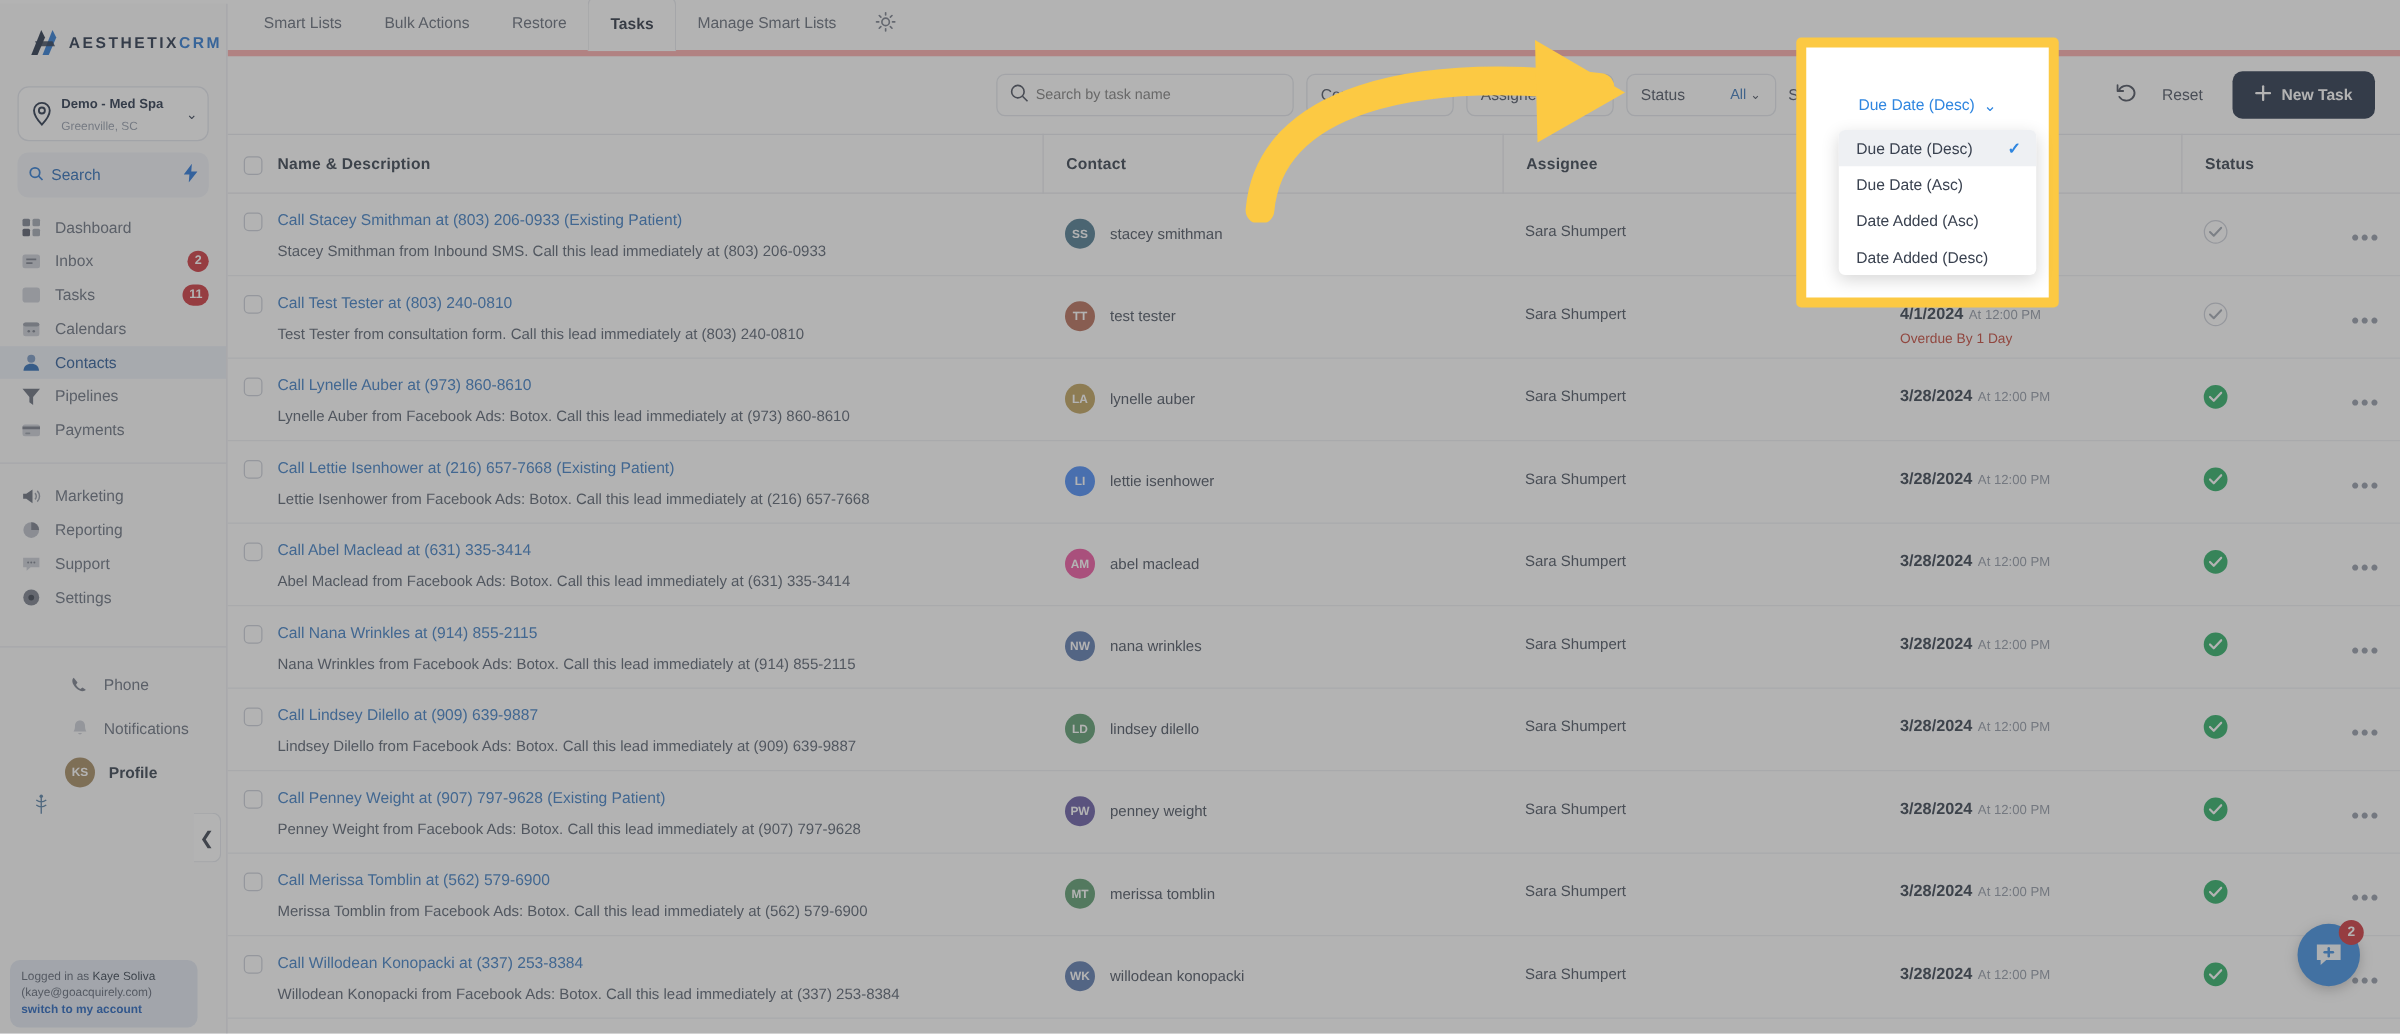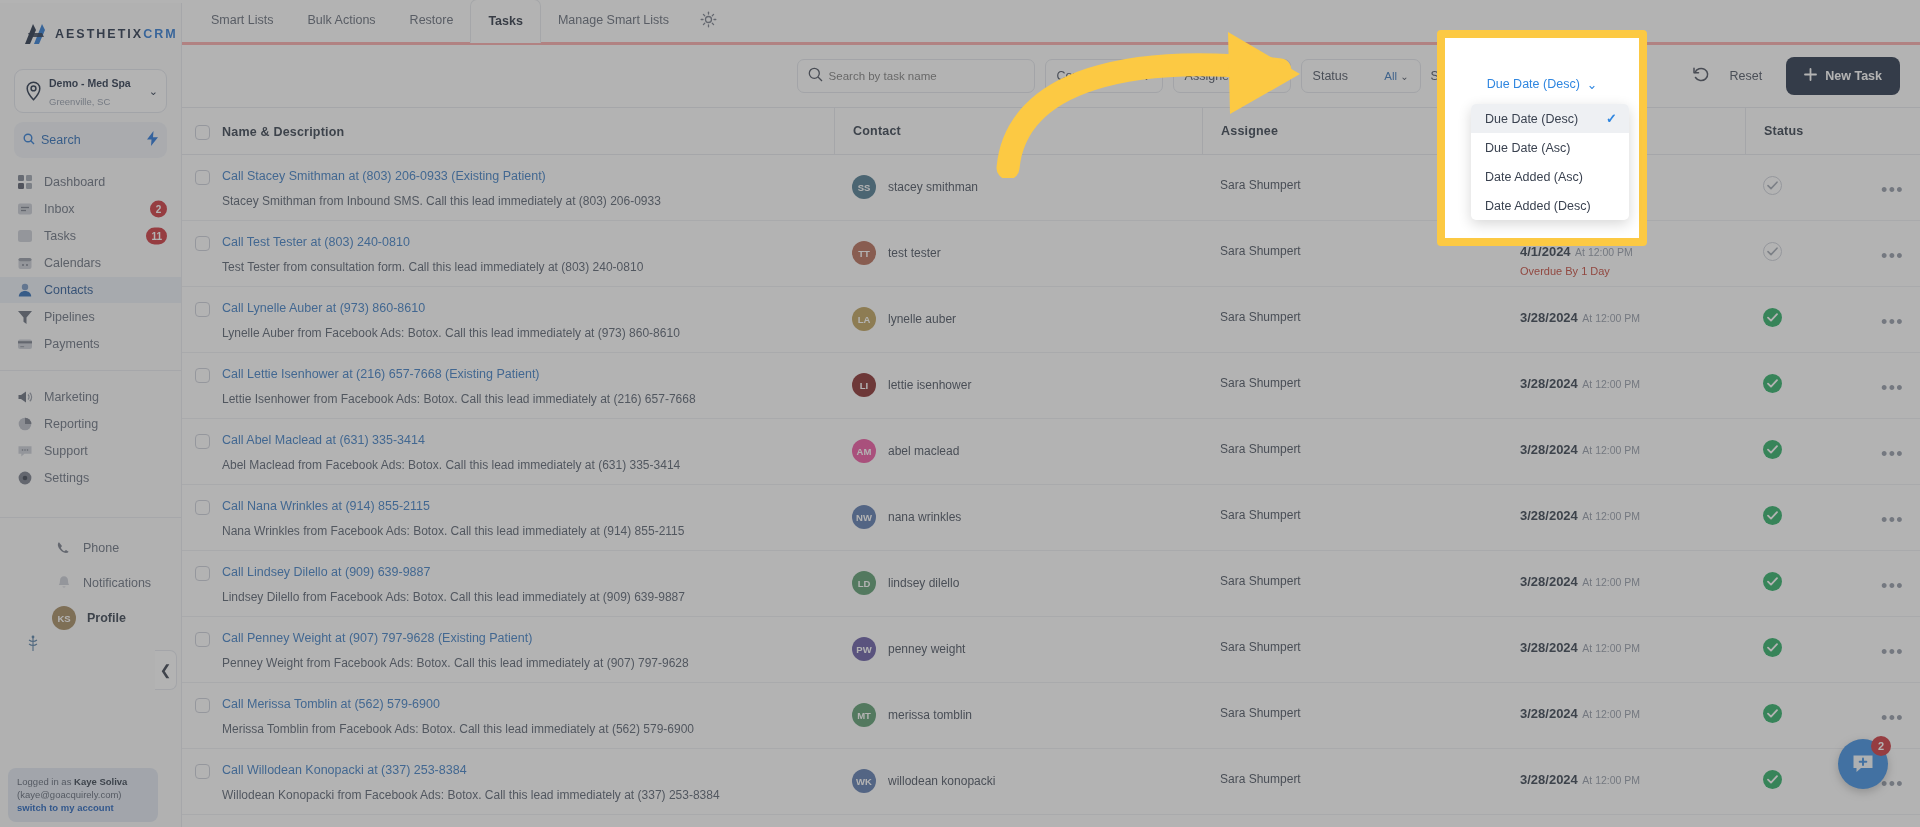--- a/index.html
+++ b/index.html
@@ -94,39 +94,39 @@
   }
   .nav-item .nav-label.strong { color: #25303f; font-weight: 600; }
 
   .caduceus { margin: 4px 0 0 22px; width: 22px; height: 20px; opacity: .85; }
 
   .logged-box {
     position: absolute; left: 8px; bottom: 8px; width: 150px;
     background: #dfe6f0; border-radius: 8px; padding: 7px 9px;
   }
   .logged-l1 { font-size: 9.5px; color: #51596a; line-height: 13px; }
-  .logged-l1 b { color: #25303f; font-weight: 700; }
+  .logged-l1 b { color: #25303f; font-weight: 400; }
   .logged-l2 { font-size: 9.5px; color: #51596a; line-height: 13px; }
   .logged-link { font-size: 9.5px; color: #1256b8; font-weight: 700; line-height: 14px; cursor: pointer;}
   .collapse-tab {
     position: absolute; left: 155px; bottom: 137px;
     width: 22px; height: 40px; background: #fff;
     border: 1px solid #e3e6ec; border-left: none;
     border-radius: 0 7px 7px 0;
     display: flex; align-items: center; justify-content: center;
     font-size: 14px; color: #2b3342; z-index: 9;
   }
 
   
   .main {
     position: absolute; left: 182px; top: 0; right: 0; bottom: 0;
     background: #fff;
   }
   .tabbar {
-    height: 45px; border-bottom: 3px solid #fca5a5;
+    height: 45px; border-bottom: 5px solid #fca5a5;
     display: flex; align-items: flex-end; padding-left: 12px; gap: 0;
     background: #fff;
   }
   .tab {
     height: 45px; display: flex; align-items: center;
     padding: 0 17px; font-size: 12.5px; color: #59616f; cursor: pointer;
     white-space: nowrap;
   }
   .tab.active {
     color: #1b2434; font-weight: 700;
@@ -688,21 +688,21 @@
           <div class="trow">
             <div class="c-check">
               <span class="cb"></span>
             </div>
             <div class="c-name">
               <div class="task-title">Call Lettie Isenhower at (216) 657-7668 (Existing Patient)</div>
               <div class="task-desc">Lettie Isenhower from Facebook Ads: Botox. Call this lead immediately at (216) 657-7668</div>
             </div>
             <div class="c-contact">
               <div class="contact-cell">
-                <span class="av" style="background:#7f1d1d">LI</span>
+                <span class="av" style="background:#3b82f6">LI</span>
                 <span class="contact-name">lettie isenhower</span>
               </div>
             </div>
             <div class="c-assignee">
               <div class="assignee-cell">Sara Shumpert</div>
             </div>
             <div class="c-due">
               <div class="due-cell"><span class="due-date">3/28/2024</span> <span class="due-time">At 12:00 PM</span></div>
             </div>
             <div class="c-status">

